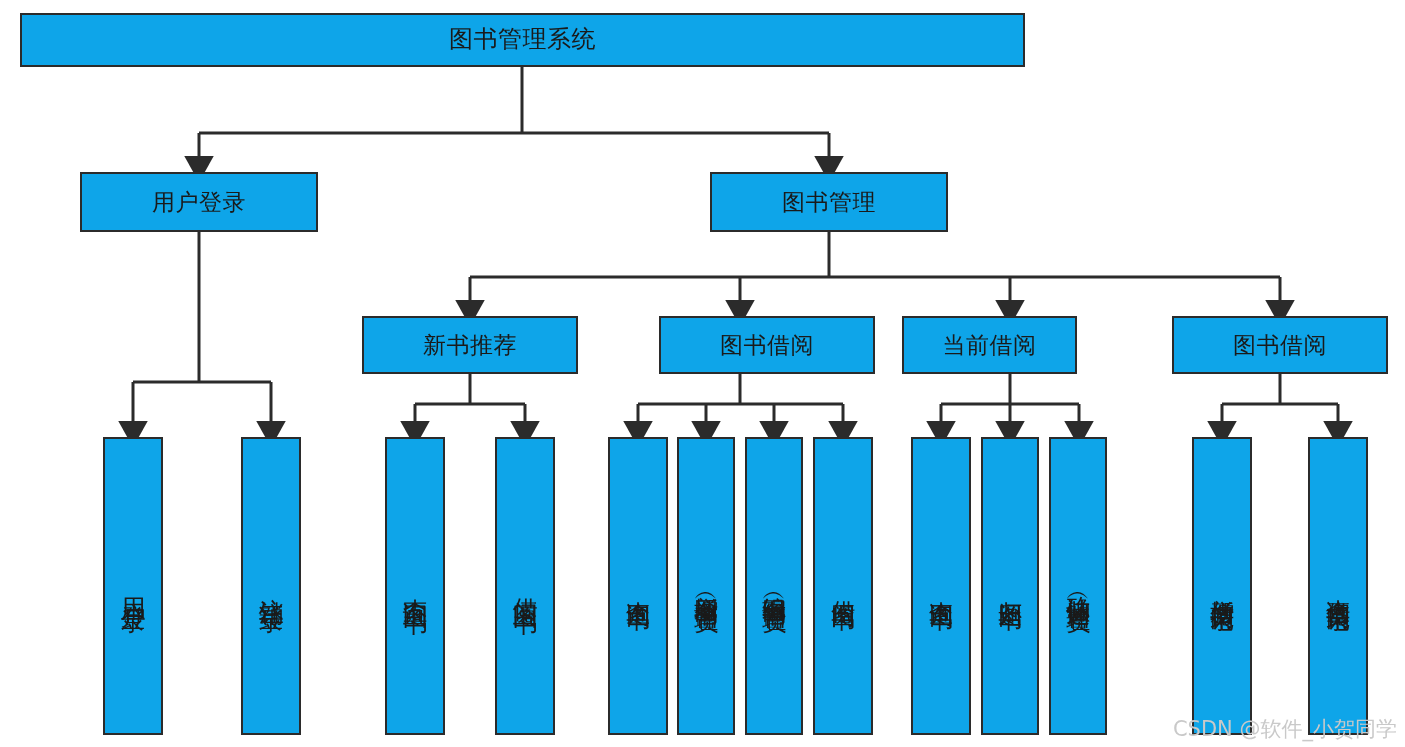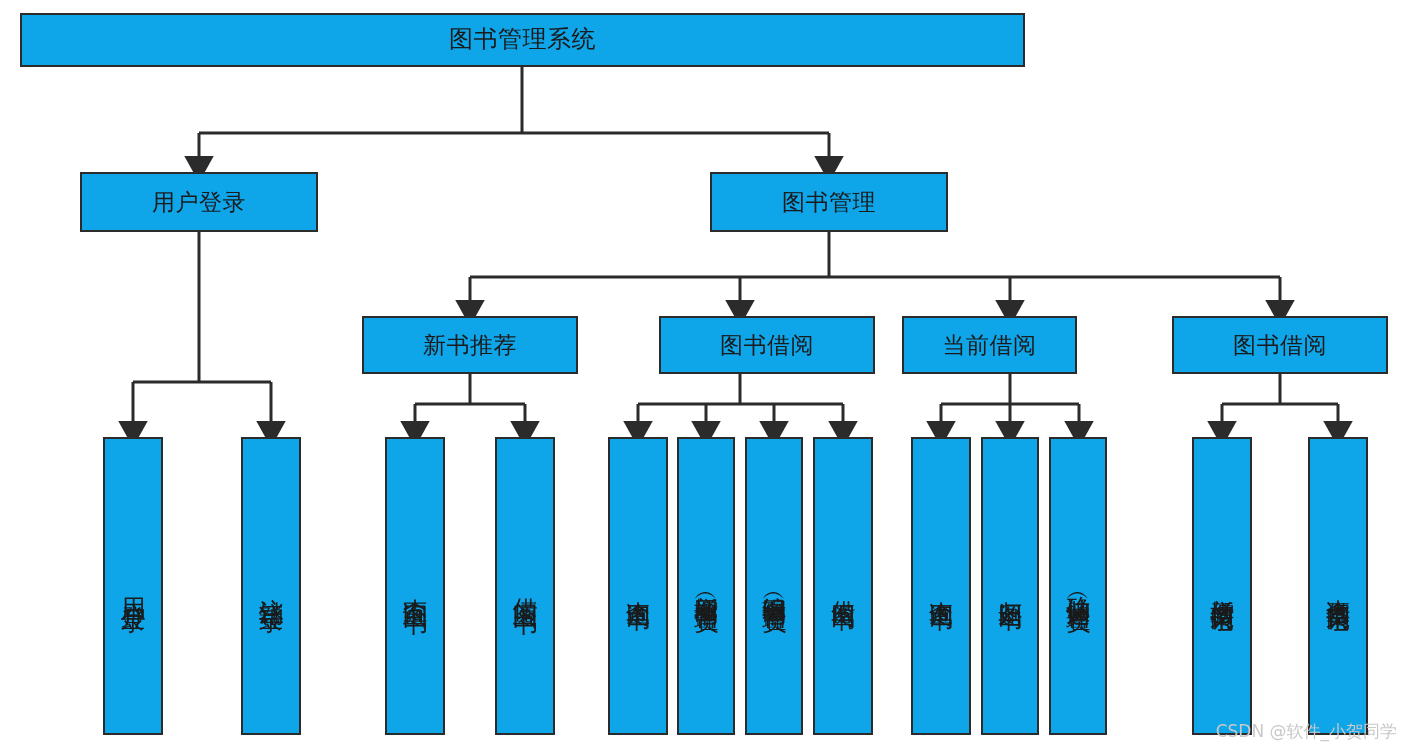--- a/index.html
+++ b/index.html
@@ -57,21 +57,21 @@
     max-height:100%;
   }
   .node.vert.narrow .label{
     font-size:24px;
     letter-spacing:2px;
   }
   #watermark{
     position:absolute;
     right:8px;
     bottom:4px;
-    font-size:17px;
+    font-size:21px;
     color:#c9c9c9;
     z-index:5;
     white-space:nowrap;
   }
 </style>
 </head>
 <body>
 
 <div id="diagram">
 

